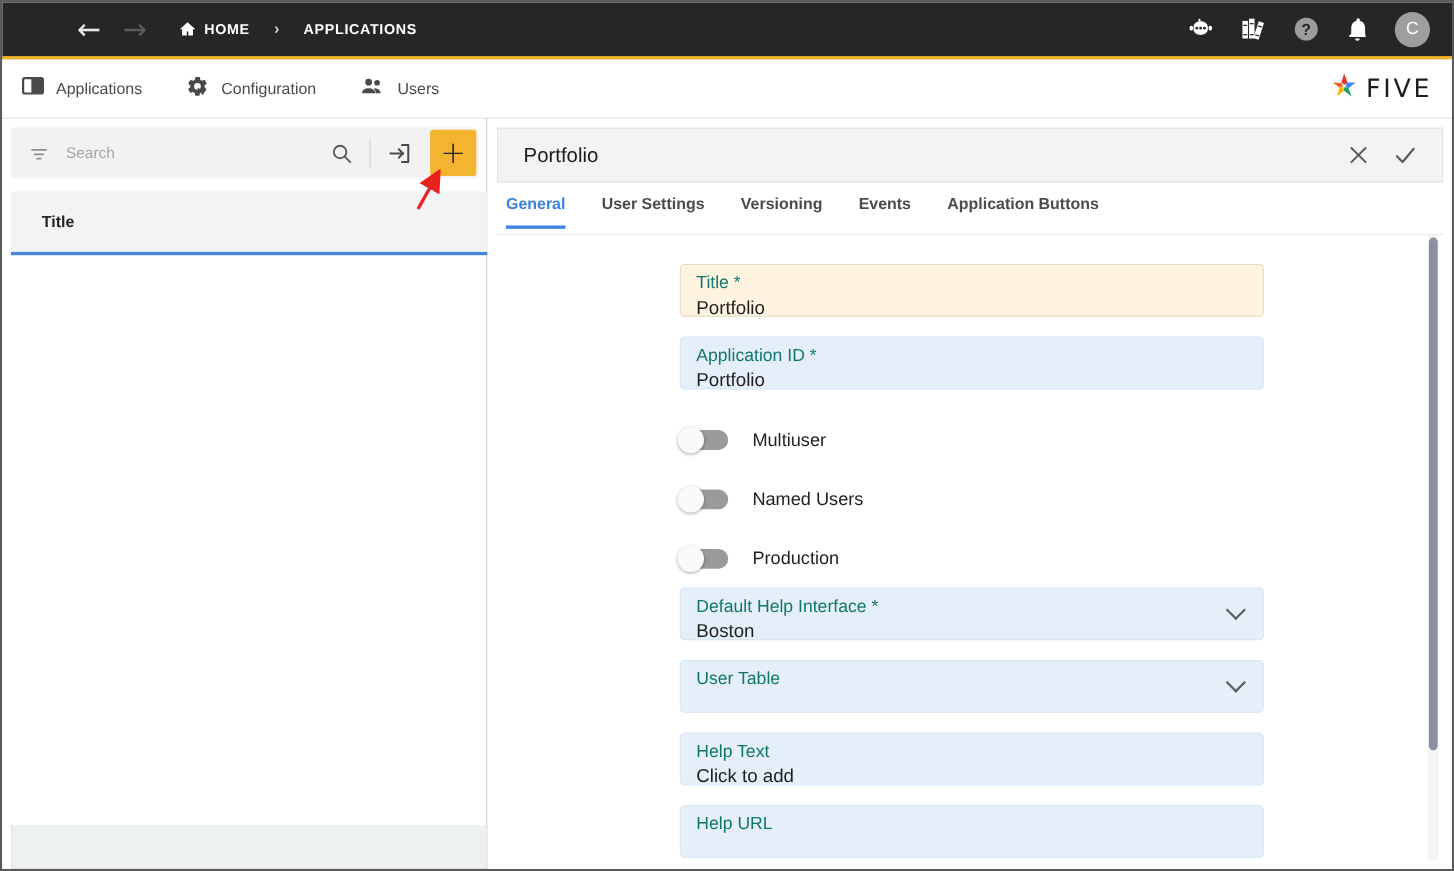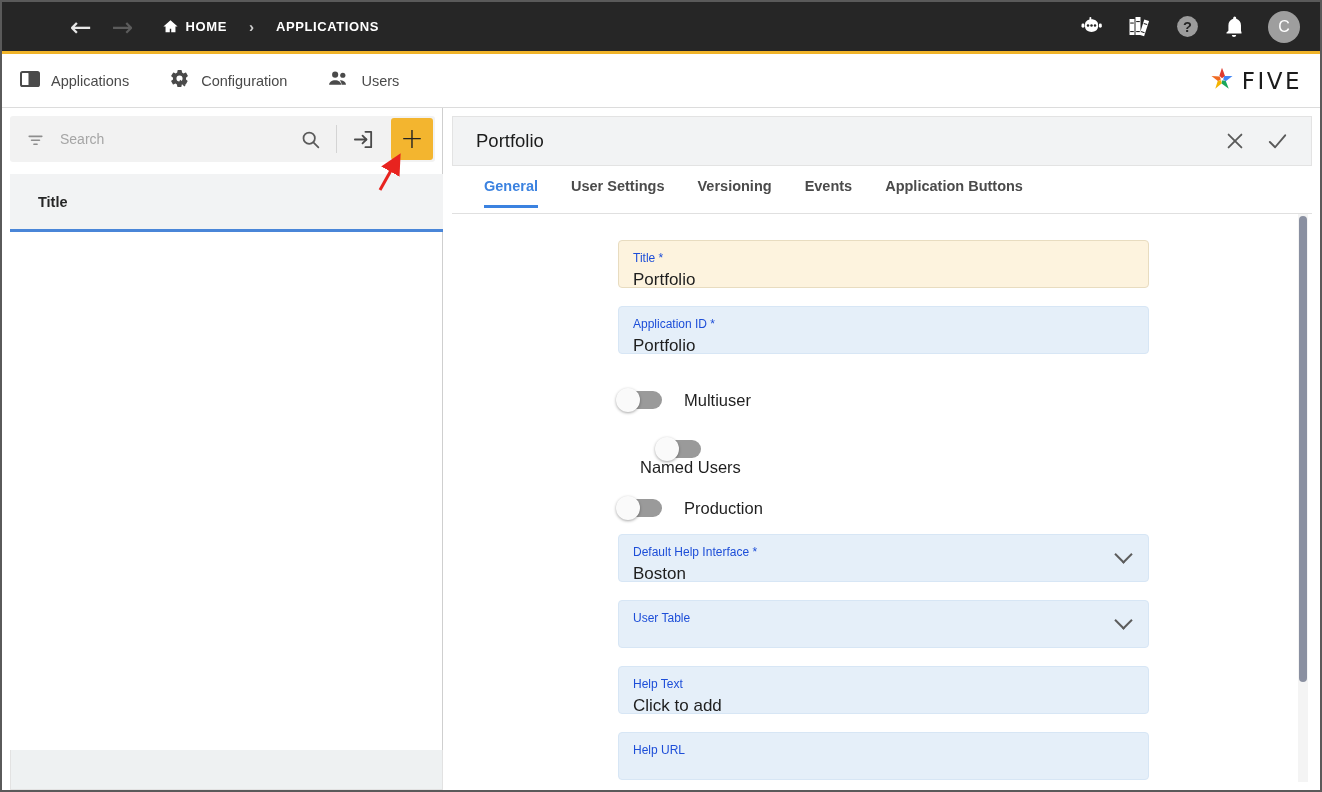--- a/index.html
+++ b/index.html
@@ -153,39 +153,39 @@
     position:absolute; left: 8px; top: 62px;
     width: 860px; height: 44px;
     display:flex; align-items:flex-start;
     border-bottom: 1px solid #e0e0e0;
   }
   .ftab {
     font-size: 14.5px; font-weight: bold; color:#4b4b4b;
     padding: 8px 0 13px 0; margin-right: 33px; cursor:pointer;
     position: relative;
   }
-  .ftab:first-child { margin-left: 32px; }
+  .ftab:first-child { margin-left: 8px; }
   .ftab.active { color:#3b82e0; }
   .ftab.active::after {
     content:""; position:absolute; left:0; right:0; bottom:-1px;
     height: 3px; background:#3b82e0;
   }
 
   
   .formarea {
     position:absolute; left: 8px; top: 106px;
     width: 860px; height: 568px;
     background:#fff; overflow:hidden;
   }
   .field {
     position:absolute; left: 166px; width: 531px;
     border-radius: 4px;
     padding: 9px 14px 0 14px;
   }
-  .field-label { font-size: 12px; color:#1d4ed8; line-height: 16px; }
+  .field-label { font-size: 16px; color:#0f766e; line-height: 16px; }
   .field-value { font-size: 17px; color:#1e1e1e; line-height: 26px; margin-top: 1px; }
   .field.beige { background:#fdf3de; border:1px solid #e8dcc0; }
   .field.blue { background:#e5eff9; border:1px solid #d7e6f5; }
   .chev {
     position:absolute; right: 18px; top: 50%; margin-top: -6px;
     width: 13px; height: 13px;
     border-right: 2px solid #5c5c5c; border-bottom: 2px solid #5c5c5c;
     transform: rotate(45deg); margin-top:-10px;
   }
 
@@ -414,21 +414,21 @@
         <div class="field-value">Portfolio</div>
       </div>
 
       <div class="togglerow" style="top:172px;">
         <span class="switch">
             <span class="knob"></span>
           </span>
         <span class="toggle-label">Multiuser</span>
       </div>
 
-      <div class="togglerow" style="top:226px;flex-direction:column;">
+      <div class="togglerow" style="top:226px;">
         <span class="switch">
             <span class="knob"></span>
           </span>
         <span class="toggle-label">Named Users</span>
       </div>
 
       <div class="togglerow" style="top:280px;">
         <span class="switch">
             <span class="knob"></span>
           </span>

